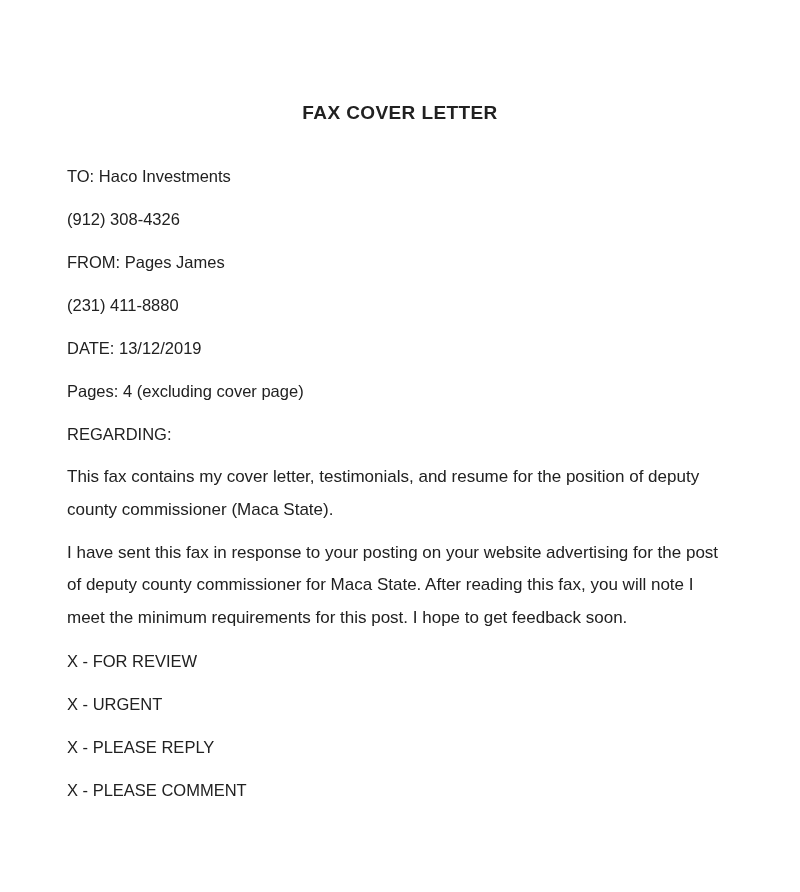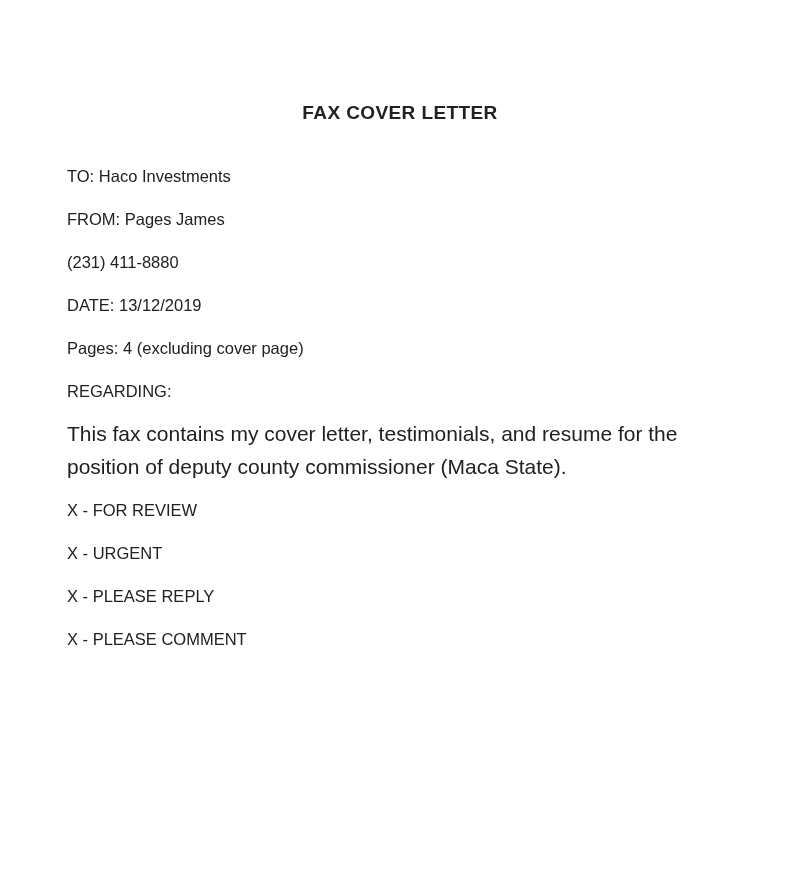--- a/index.html
+++ b/index.html
@@ -35,44 +35,46 @@
   }
   .line {
     margin: 0 0 10.5px 0;
     font-size: 16.5px;
     line-height: 32.5px;
     font-weight: 400;
     white-space: pre;
   }
   .para {
     margin: 0 0 10.5px 0;
-    font-size: 21px;
+    font-size: 17px;
     line-height: 32.5px;
     font-weight: 400;
     max-width: 666px;
   }
 </style>
 </head>
 <body>
 
 <div class="page">
 
   <h1 class="title">FAX COVER LETTER</h1>
 
   <div class="field-block">
     <p class="line">TO: Haco Investments</p>
+    <p class="line">(912) 308-4326</p>
     <p class="line">FROM: Pages James</p>
     <p class="line">(231) 411-8880</p>
     <p class="line">DATE: 13/12/2019</p>
     <p class="line">Pages: 4 (excluding cover page)</p>
     <p class="line">REGARDING:</p>
   </div>
 
   <div>
     <p class="para">This fax contains my cover letter, testimonials, and resume for the position of deputy county commissioner (Maca State).</p>
+    <p class="para">I have sent this fax in response to your posting on your website advertising for the post of deputy county commissioner for Maca State. After reading this fax, you will note I meet the minimum requirements for this post. I hope to get feedback soon.</p>
   </div>
 
   <div>
     <p class="line">X - FOR REVIEW</p>
     <p class="line">X - URGENT</p>
     <p class="line">X - PLEASE REPLY</p>
     <p class="line">X - PLEASE COMMENT</p>
   </div>
 
 </div>

